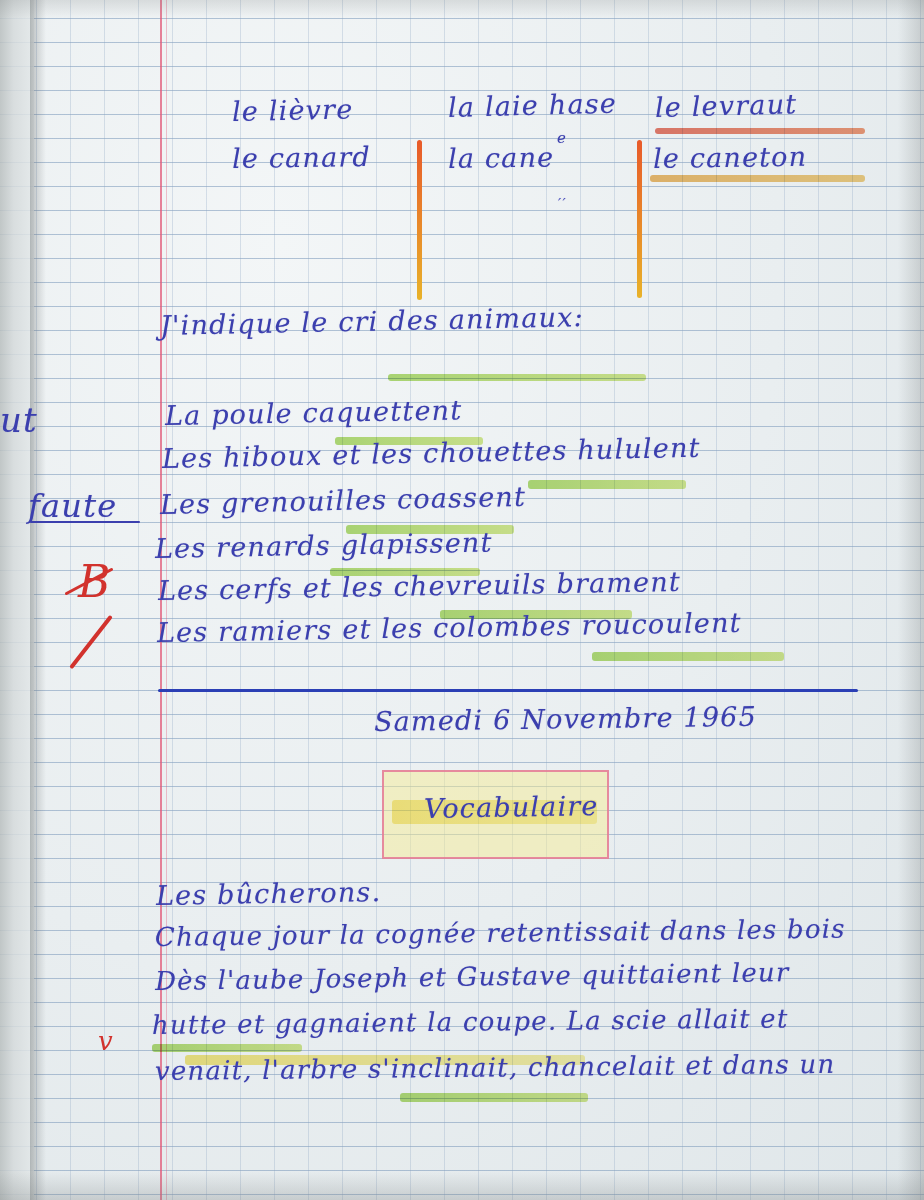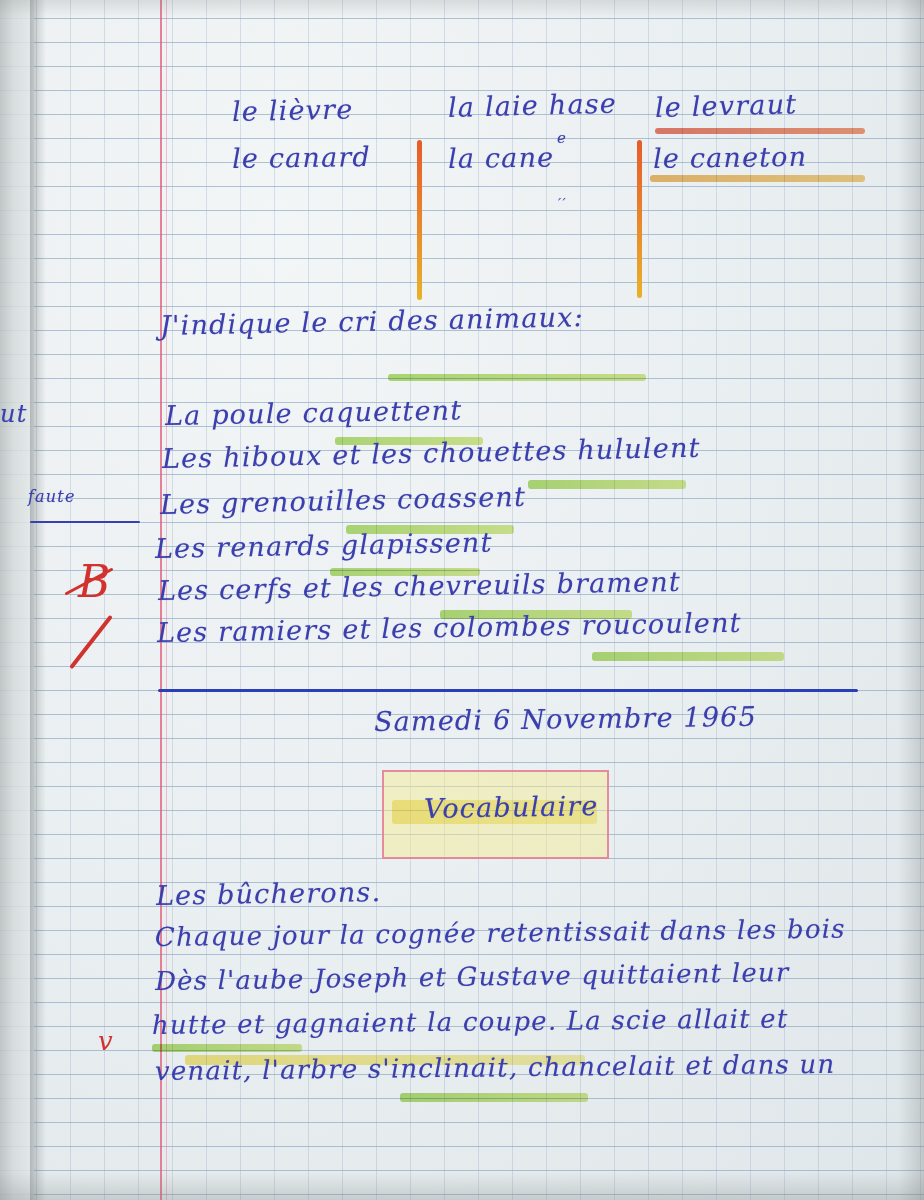--- a/index.html
+++ b/index.html
@@ -130,23 +130,23 @@
   <div class="hw lg" style="left:448px;top:92px;transform:rotate(-1.5deg);">la laie hase</div>
   <div class="hw lg" style="left:655px;top:92px;transform:rotate(-1.5deg);">le levraut</div>
 
   <div class="hw lg" style="left:232px;top:143px;transform:rotate(-0.8deg);">le canard</div>
   <div class="hw lg" style="left:448px;top:143px;transform:rotate(-0.8deg);">la cane</div>
   <div class="hw sm" style="left:557px;top:129px;font-size:15px;">e</div>
   <div class="hw lg" style="left:653px;top:143px;transform:rotate(-0.8deg);">le caneton</div>
 
   <div class="hw sm" style="left:558px;top:196px;font-size:14px;color:#4a4fbe;">′′</div>
 
-  <div class="hw" style="left:0px;top:400px;font-size:24px;">ut</div>
+  <div class="hw" style="left:0px;top:400px;font-size:34px;">ut</div>
 
-  <div class="hw" style="left:28px;top:487px;font-size:16px;">faute</div>
+  <div class="hw" style="left:28px;top:487px;font-size:32px;">faute</div>
   <div class="sep" style="left:30px;top:521px;width:110px;height:2px;background:#3b3fae;"></div>
 
   <div class="mark" style="left:78px;top:556px;font-size:44px;">B</div>
   <div class="slash" style="left:62px;top:580px;width:54px;height:3px;transform:rotate(-28deg);"></div>
   <div class="slash" style="left:58px;top:640px;width:66px;height:4px;transform:rotate(-52deg);"></div>
 
   <div class="mark" style="left:98px;top:1026px;font-size:26px;">v</div>
 
   <div class="hl green" style="left:388px;top:374px;width:258px;height:7px;"></div>
   <div class="hw lg" style="left:160px;top:310px;transform:rotate(-1.2deg);">J'indique le cri des animaux:</div>

